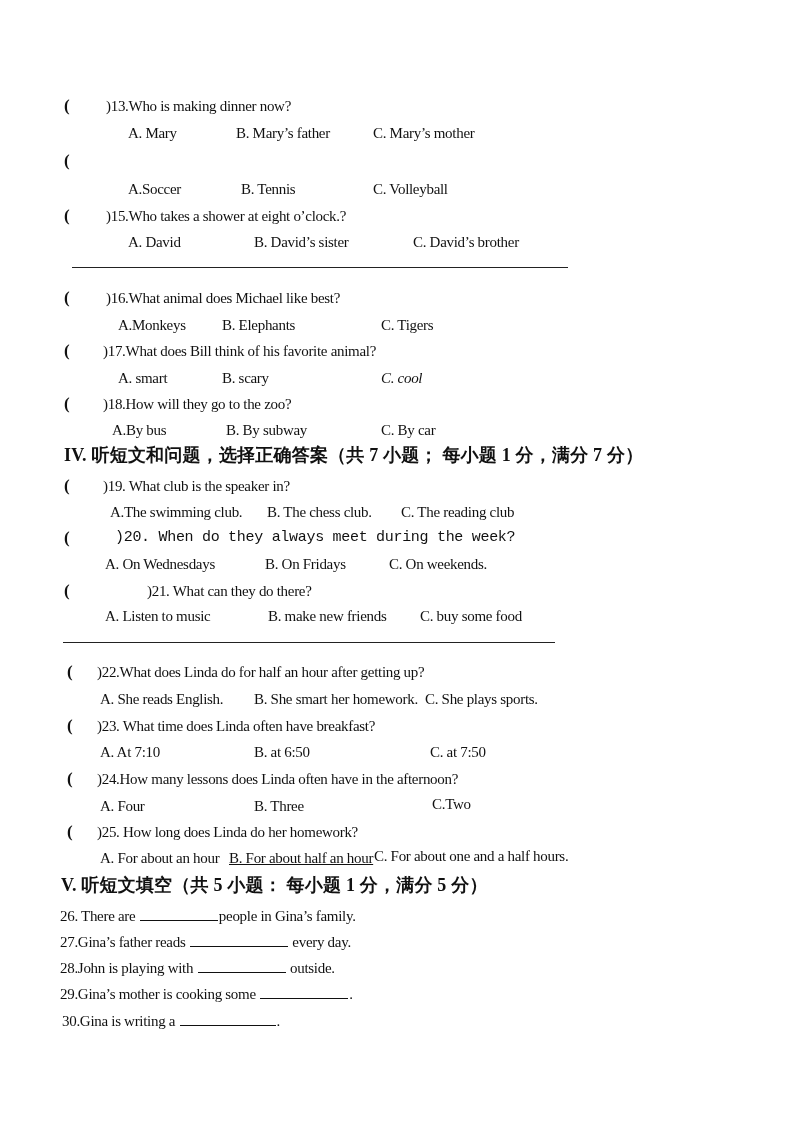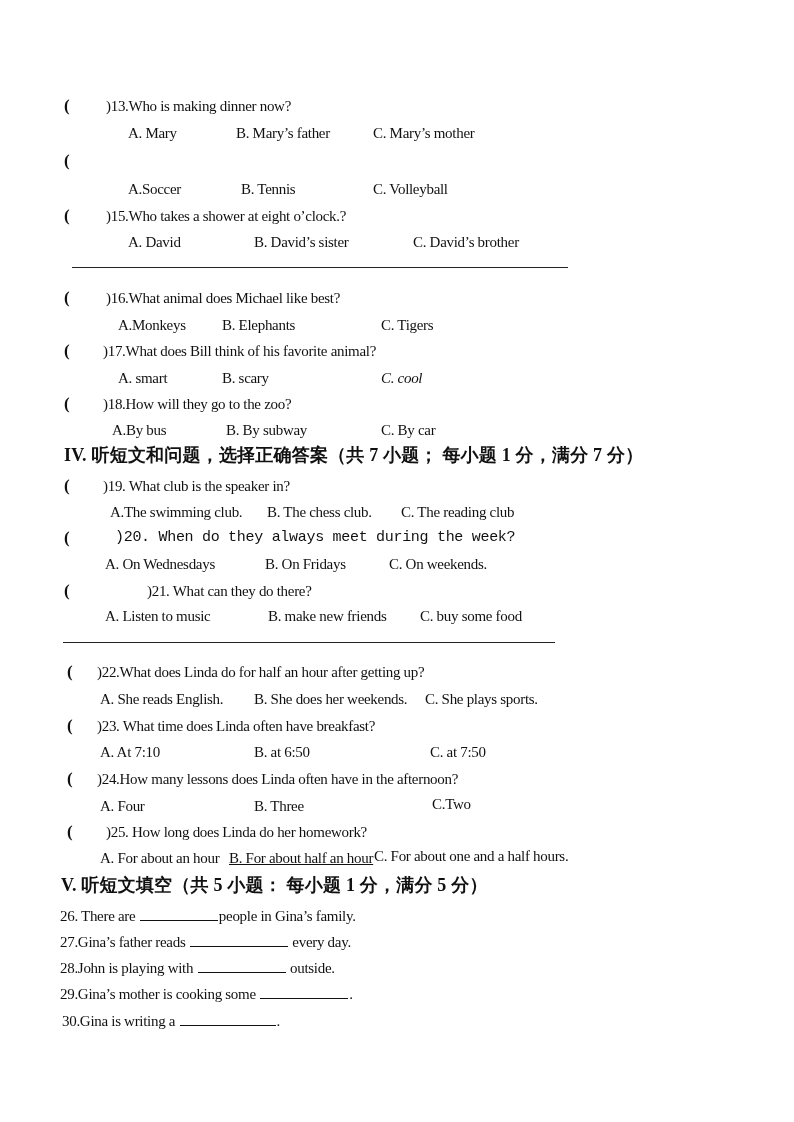--- a/index.html
+++ b/index.html
@@ -76,37 +76,37 @@
   <span class="line" style="left:103px;top:582px;margin-left:44px;">)21. What can they do there?</span>
   <span class="opt" style="left:105px;top:607px;">A. Listen to music</span>
   <span class="opt" style="left:268px;top:607px;">B. make new friends</span>
   <span class="opt" style="left:420px;top:607px;">C. buy some food</span>
 
   <div class="divider" style="left:63px;top:642px;width:492px;"></div>
 
   <span class="paren" style="left:67px;top:663px;">(</span>
   <span class="line" style="left:97px;top:663px;">)22.What does Linda do for half an hour after getting up?</span>
   <span class="opt" style="left:100px;top:690px;">A. She reads English.</span>
-  <span class="opt" style="left:254px;top:690px;">B. She does her weekends.</span>
+  <span class="opt" style="left:254px;top:690px;">B. She smart her homework.</span>
   <span class="opt" style="left:425px;top:690px;">C. She plays sports.</span>
 
   <span class="paren" style="left:67px;top:717px;">(</span>
   <span class="line" style="left:97px;top:717px;">)23. What time does Linda often have breakfast?</span>
   <span class="opt" style="left:100px;top:743px;">A. At 7:10</span>
   <span class="opt" style="left:254px;top:743px;">B. at 6:50</span>
   <span class="opt" style="left:430px;top:743px;">C. at 7:50</span>
 
   <span class="paren" style="left:67px;top:770px;">(</span>
   <span class="line" style="left:97px;top:770px;">)24.How many lessons does Linda often have in the afternoon?</span>
   <span class="opt" style="left:100px;top:797px;">A. Four</span>
   <span class="opt" style="left:254px;top:797px;">B. Three</span>
   <span class="opt" style="left:432px;top:795px;">C.Two</span>
 
   <span class="paren" style="left:67px;top:823px;">(</span>
-  <span class="line" style="left:106px;top:823px;">)25. How long does Linda do her homework?</span>
+  <span class="line" style="left:97px;top:823px;">)25. How long does Linda do her homework?</span>
   <span class="opt" style="left:100px;top:849px;">A. For about an hour</span>
   <span class="opt" style="left:229px;top:849px;text-decoration:underline;">B. For about half an hour</span>
   <span class="opt" style="left:374px;top:847px;">C. For about one and a half hours.</span>
 
   <span class="section-title" style="left:61px;top:876px;">V. 听短文填空（共 5 小题：  每小题 1  分，满分 5 分）</span>
 
   <div class="line" style="left:60px;top:906px;">
     <span>26. There are </span><span class="blank" style="width:78px;"></span><span>people in Gina’s family.</span>
   </div>
   <div class="line" style="left:60px;top:932px;">

